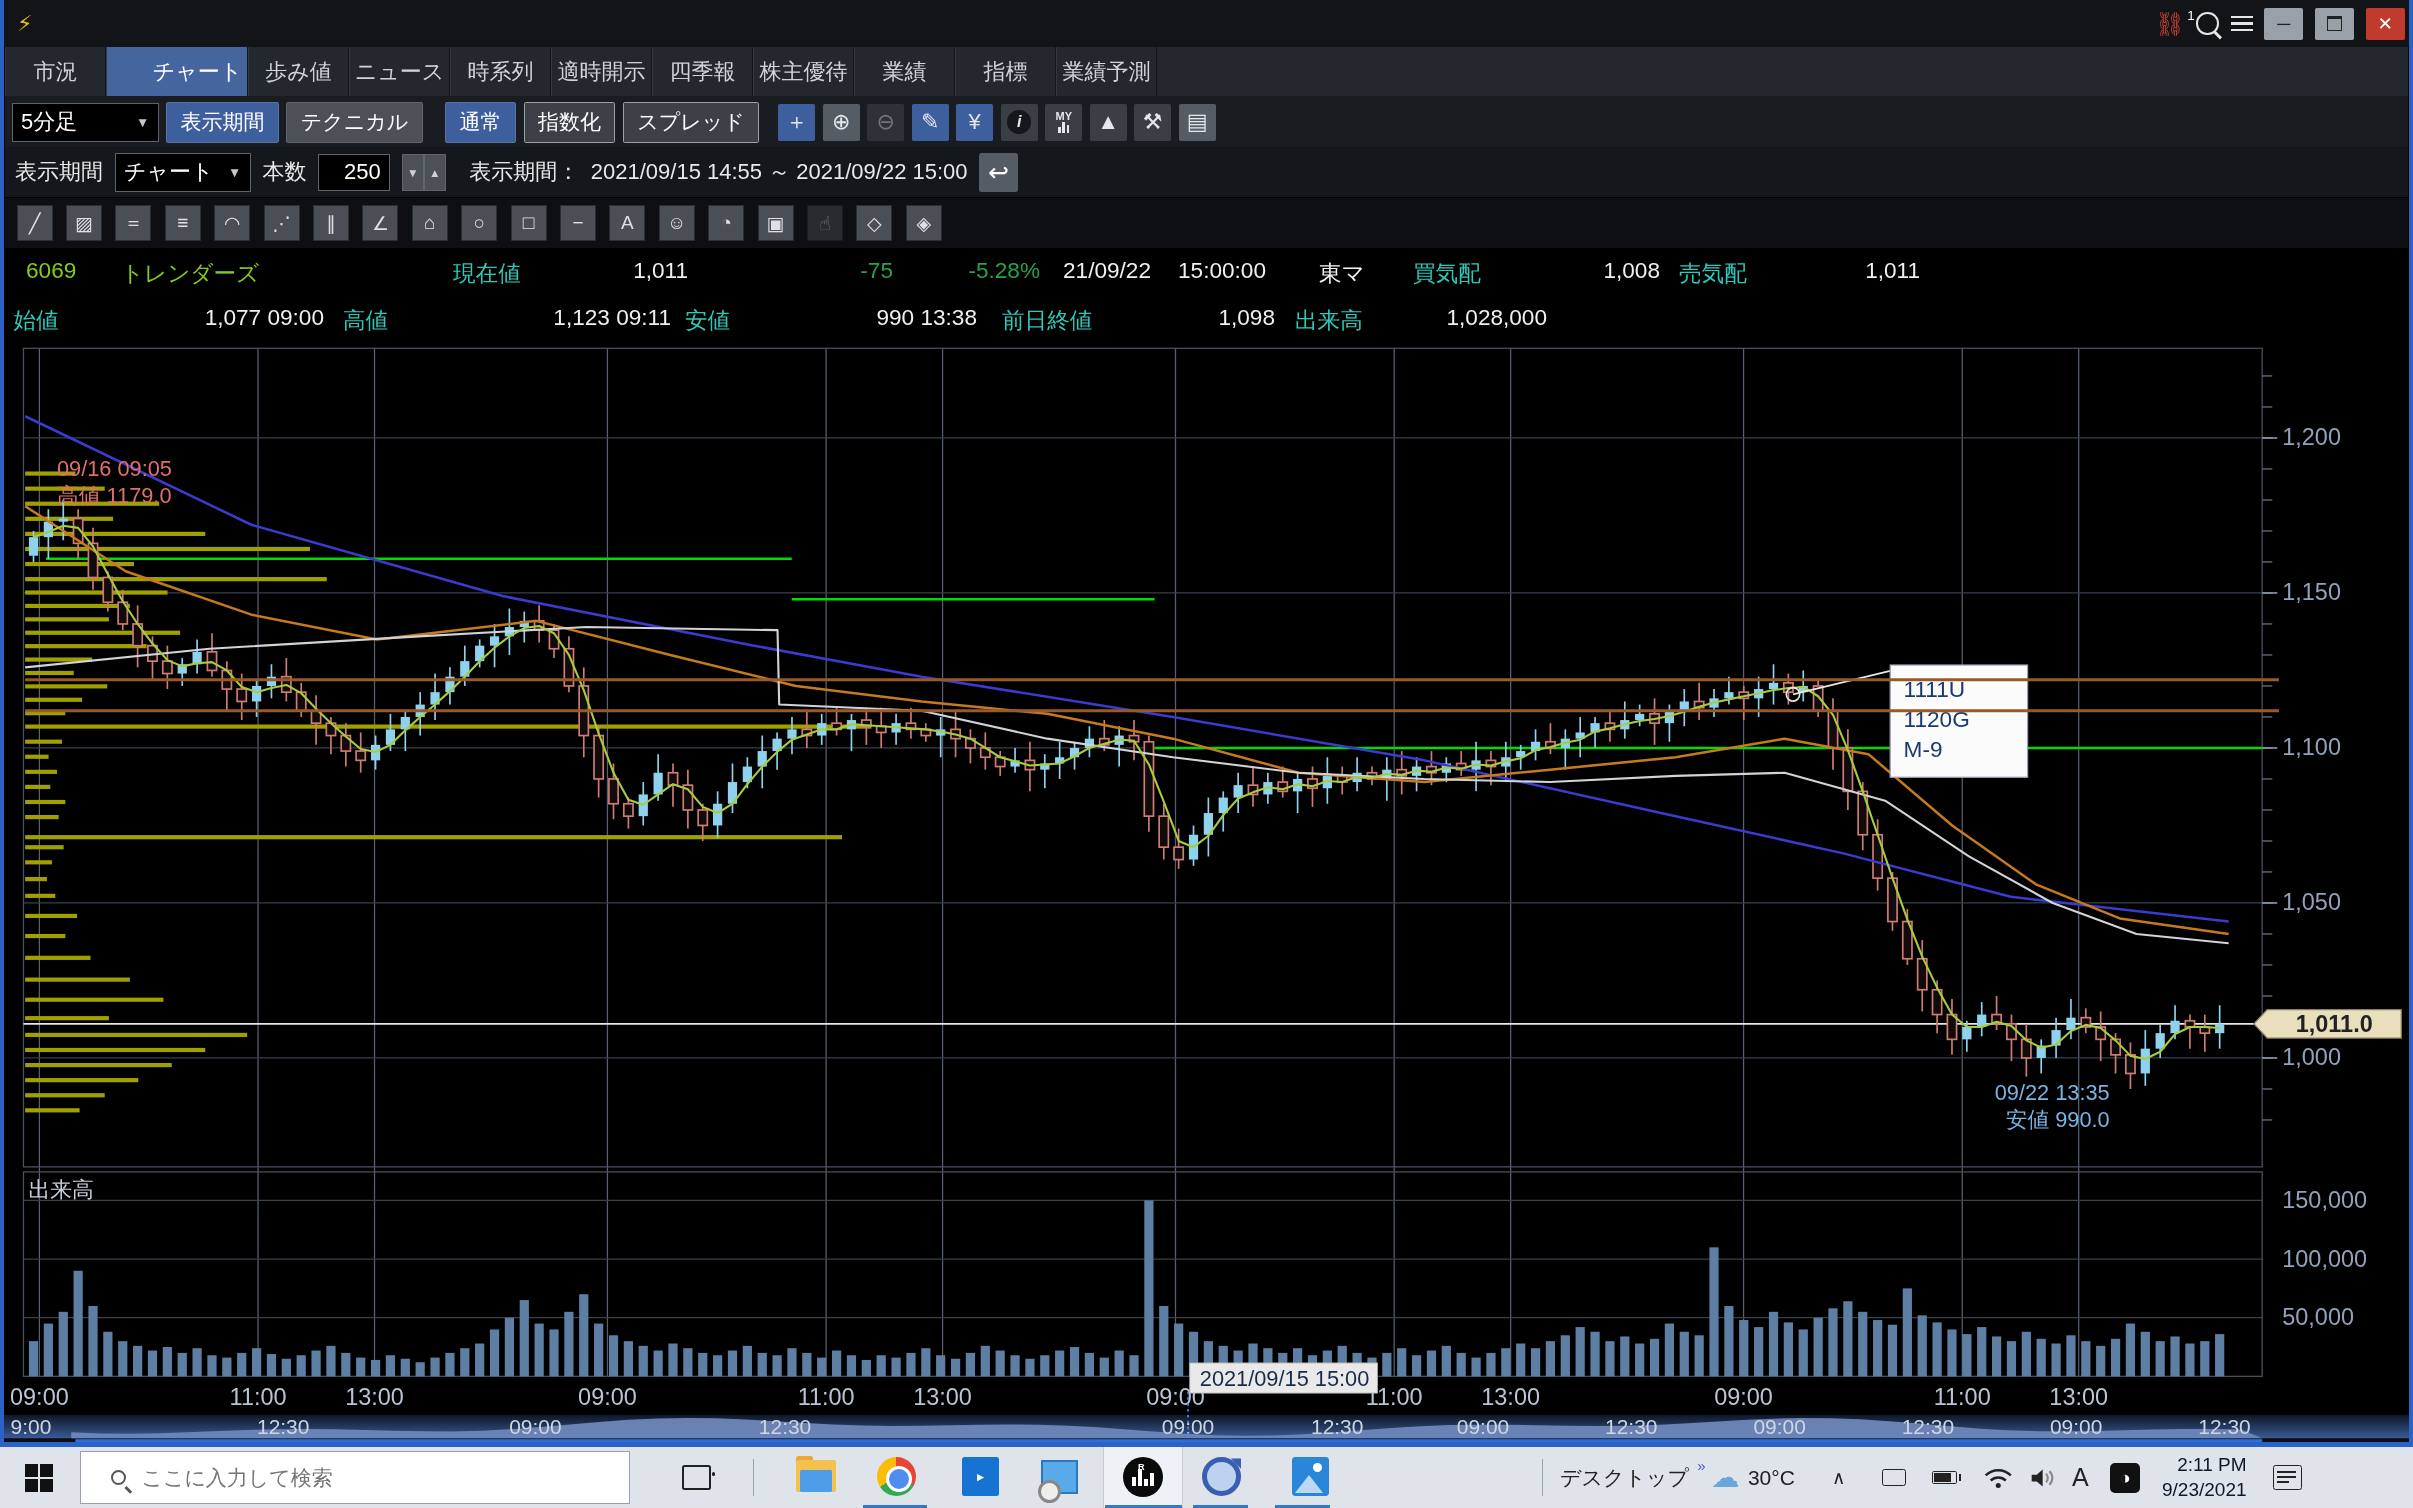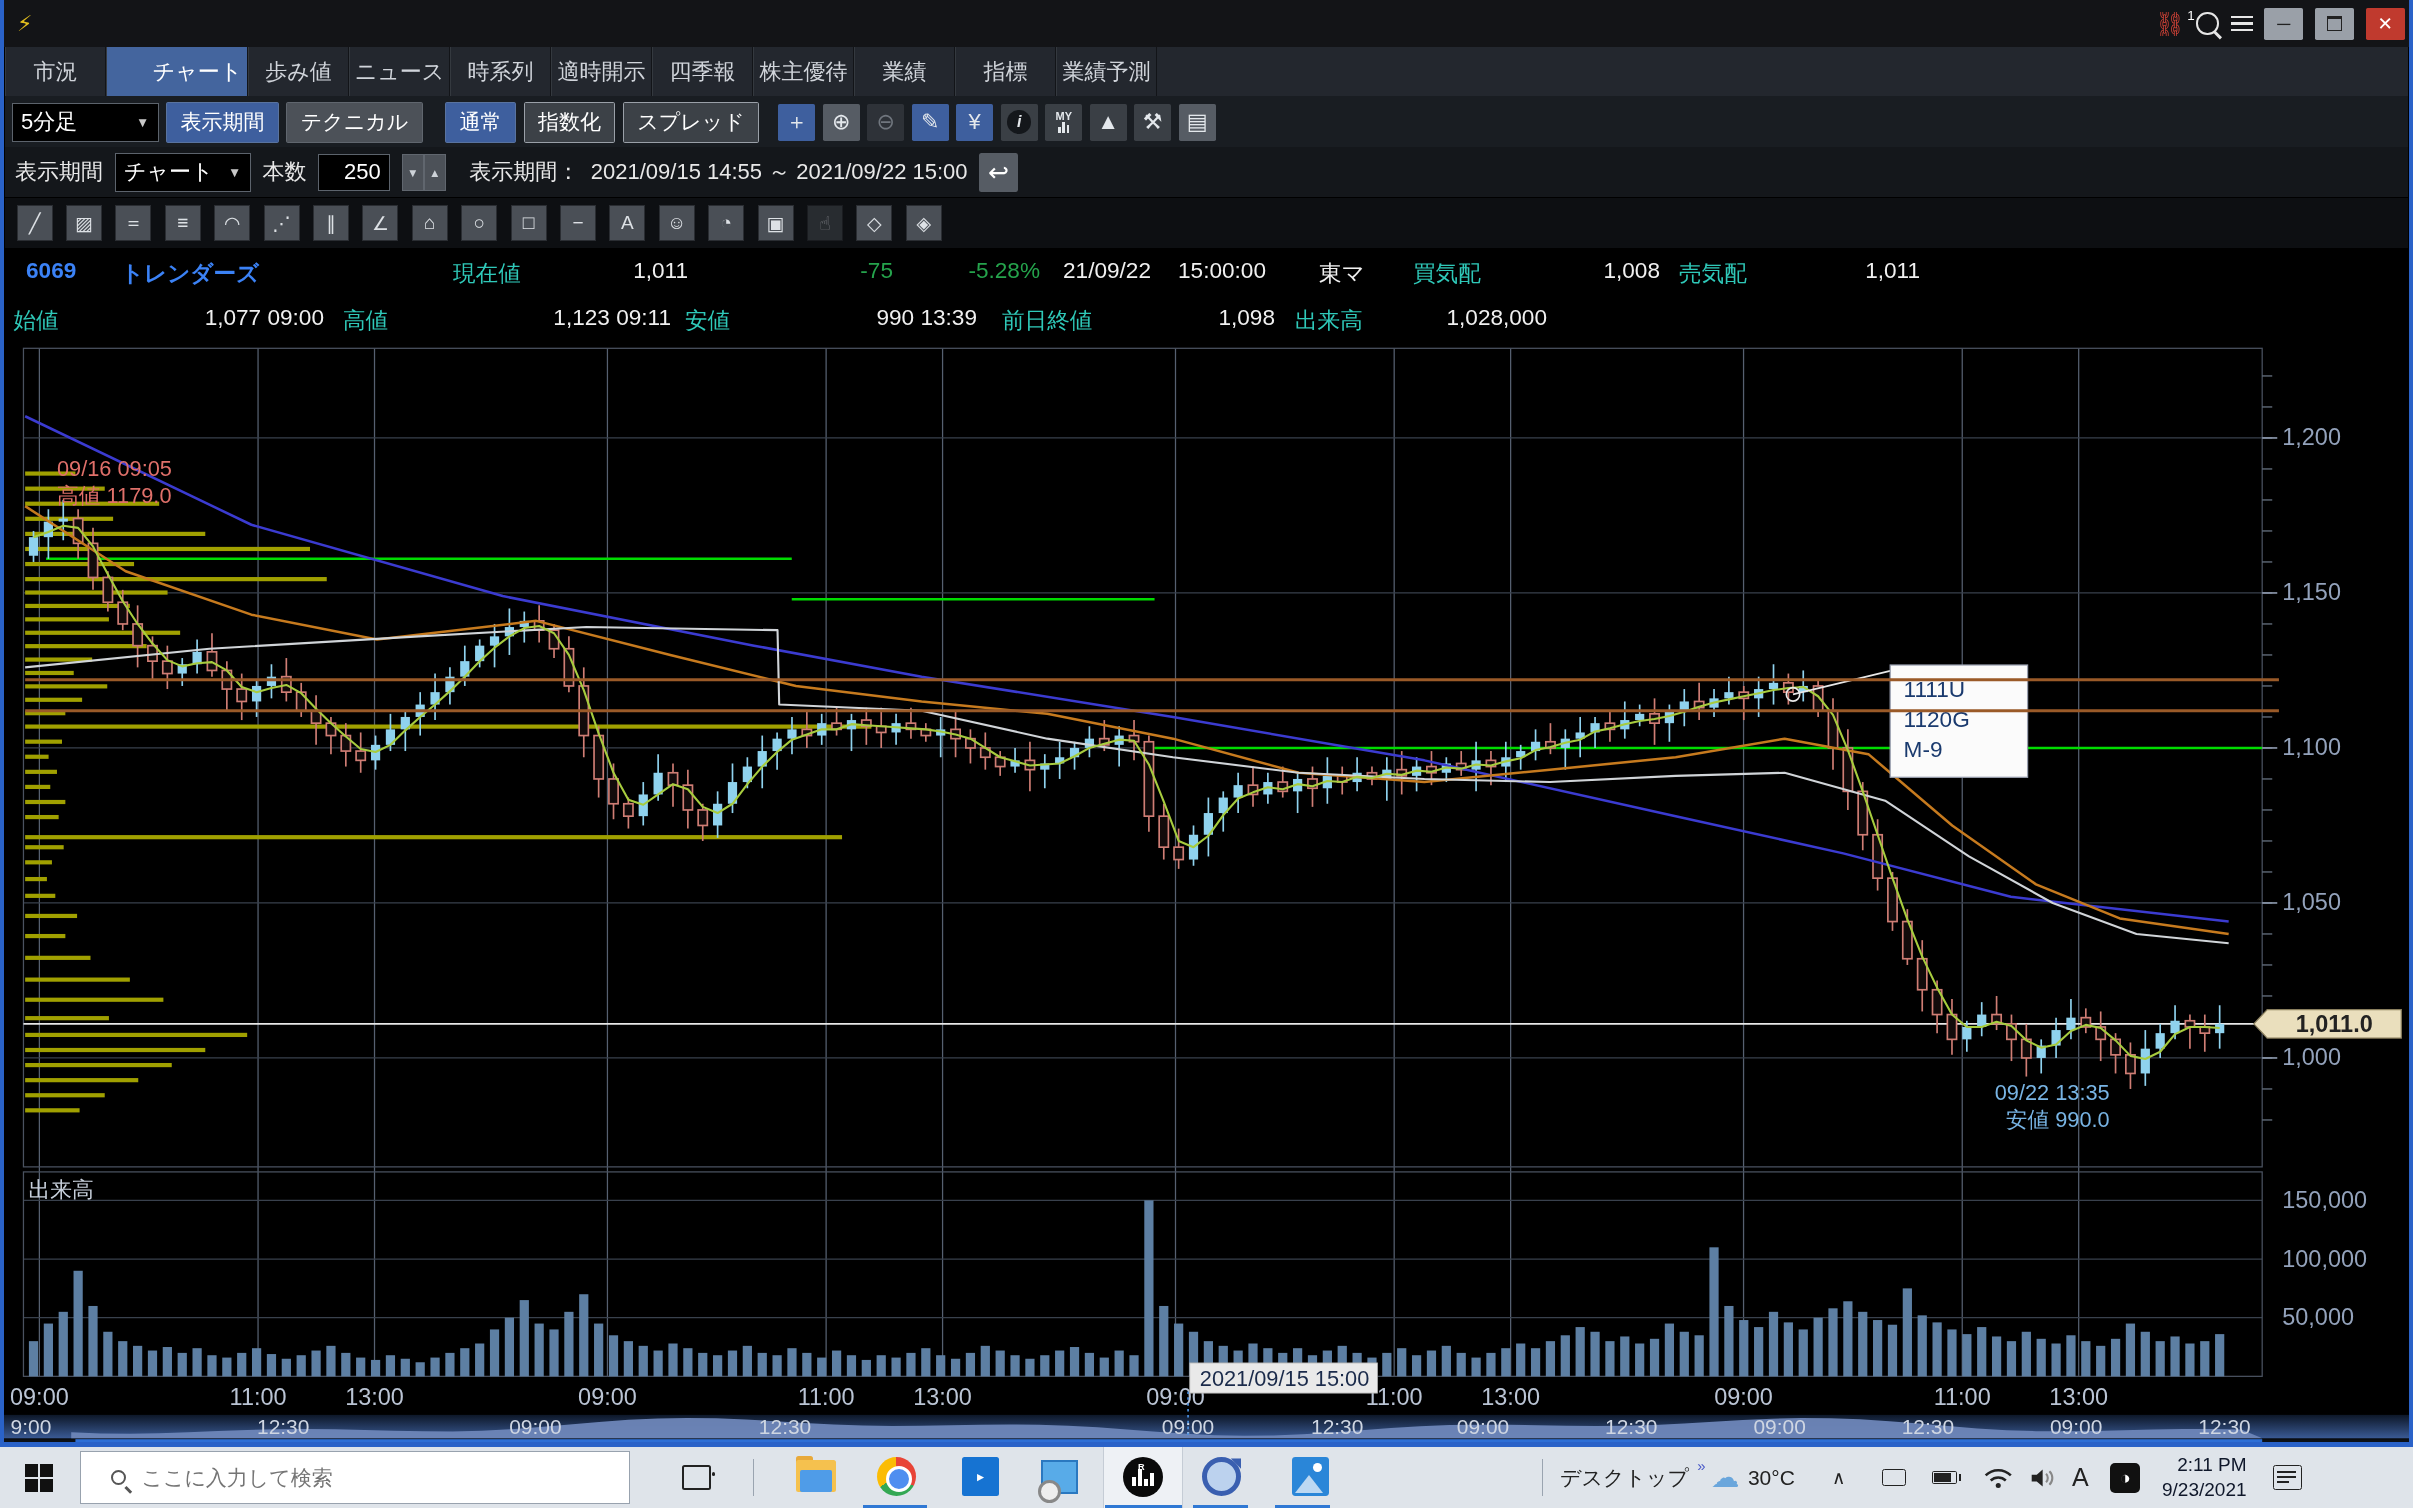--- a/index.html
+++ b/index.html
@@ -67,21 +67,21 @@
         align-items:center;justify-content:center;border-radius:2.5px;}
   
   .drawbar{position:absolute;left:5px;top:198px;width:2403px;height:50px;background:#0d0f12;
            display:flex;align-items:center;gap:13.4px;padding-left:11.7px;box-sizing:border-box;}
   .dtool{width:34px;height:34px;background:#4a4f56;border:0.8px solid #2a2d32;color:#dde1e5;
          font-size:19px;display:flex;align-items:center;justify-content:center;}
   .dtool.dim{opacity:.45;}
   
   .inforow{position:absolute;left:5px;width:2403px;height:47px;background:#000;font-size:22.6px;}
   .inforow span{position:absolute;top:10px;white-space:nowrap;}
-  .k{color:#2fc9b9;} .v{color:#f0f0f0;} .code{color:#3b82f6;font-weight:bold;}
+  .k{color:#2fc9b9;} .v{color:#f0f0f0;} .code{color:#84cc16;font-weight:normal;}
   .neg{color:#25a34c;}
   .ralign{text-align:right;}
   
   .chartwrap{position:absolute;left:0;top:344px;width:2413px;height:1102px;}
   
   .taskbar{position:absolute;left:0;top:1447px;width:2413px;height:61px;background:#dfe4ea;z-index:50;}
   .taskbar *{box-sizing:border-box;}
   .winlogo{position:absolute;left:25px;top:17px;width:28.5px;height:28.5px;display:grid;
            grid-template-columns:12.6px 12.6px;grid-template-rows:12.6px 12.6px;gap:2.5px;}
   .winlogo i{background:#111;display:block;}
@@ -256,21 +256,21 @@
     <span class="k" style="left:1674px;">売気配</span>
     <span class="v ralign" style="left:1827px;width:88px;">1,011</span>
   </div>
 
   <div class="inforow" style="top:295px;">
     <span class="k" style="left:8.4px;">始値</span>
     <span class="v ralign" style="left:126px;width:193px;">1,077 09:00</span>
     <span class="k" style="left:338px;">高値</span>
     <span class="v ralign" style="left:473px;width:193px;">1,123 09:11</span>
     <span class="k" style="left:680px;">安値</span>
-    <span class="v ralign" style="left:809px;width:163px;">990 13:39</span>
+    <span class="v ralign" style="left:809px;width:163px;">990 13:38</span>
     <span class="k" style="left:997px;">前日終値</span>
     <span class="v ralign" style="left:1190px;width:80px;">1,098</span>
     <span class="k" style="left:1290px;">出来高</span>
     <span class="v ralign" style="left:1391px;width:151px;">1,028,000</span>
   </div>
 
   <div class="chartwrap" id="chartwrap"><svg width="2413" height="1102" viewBox="0 410 2880 1315">
         <defs>
           <linearGradient id="navg" x1="0" y1="0" x2="0" y2="1">
             <stop offset="0" stop-color="#0d1728"></stop>

